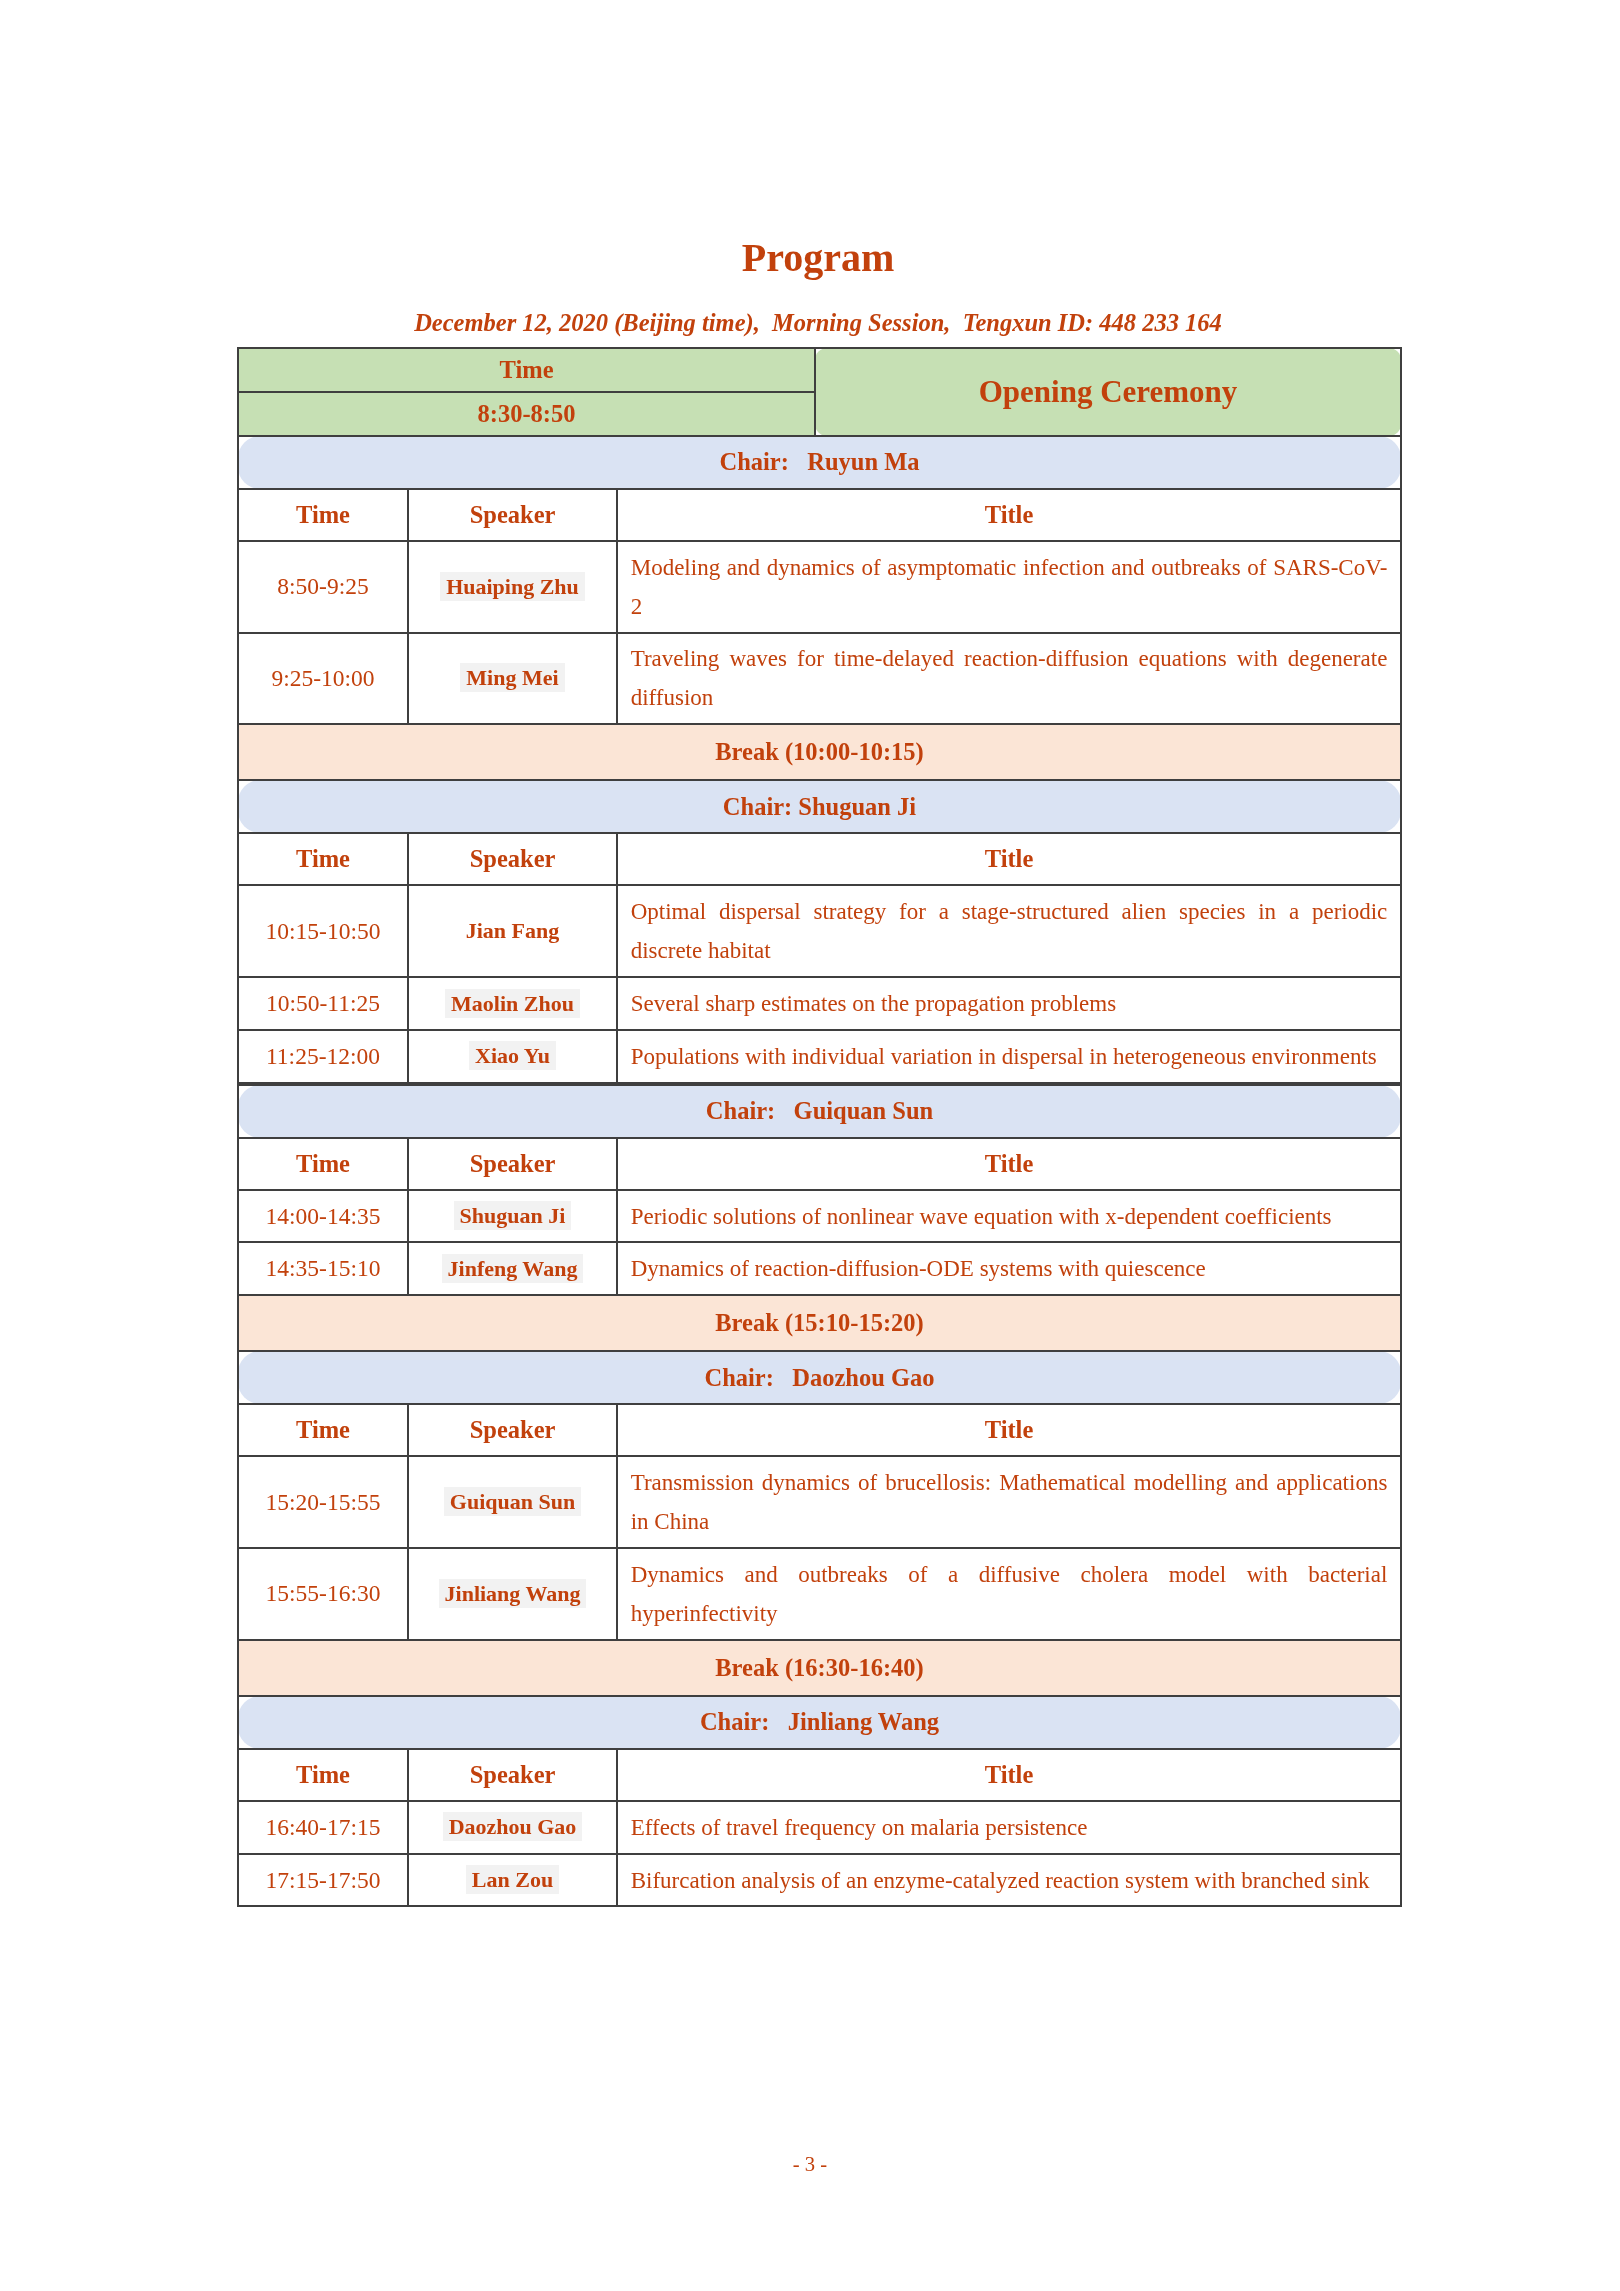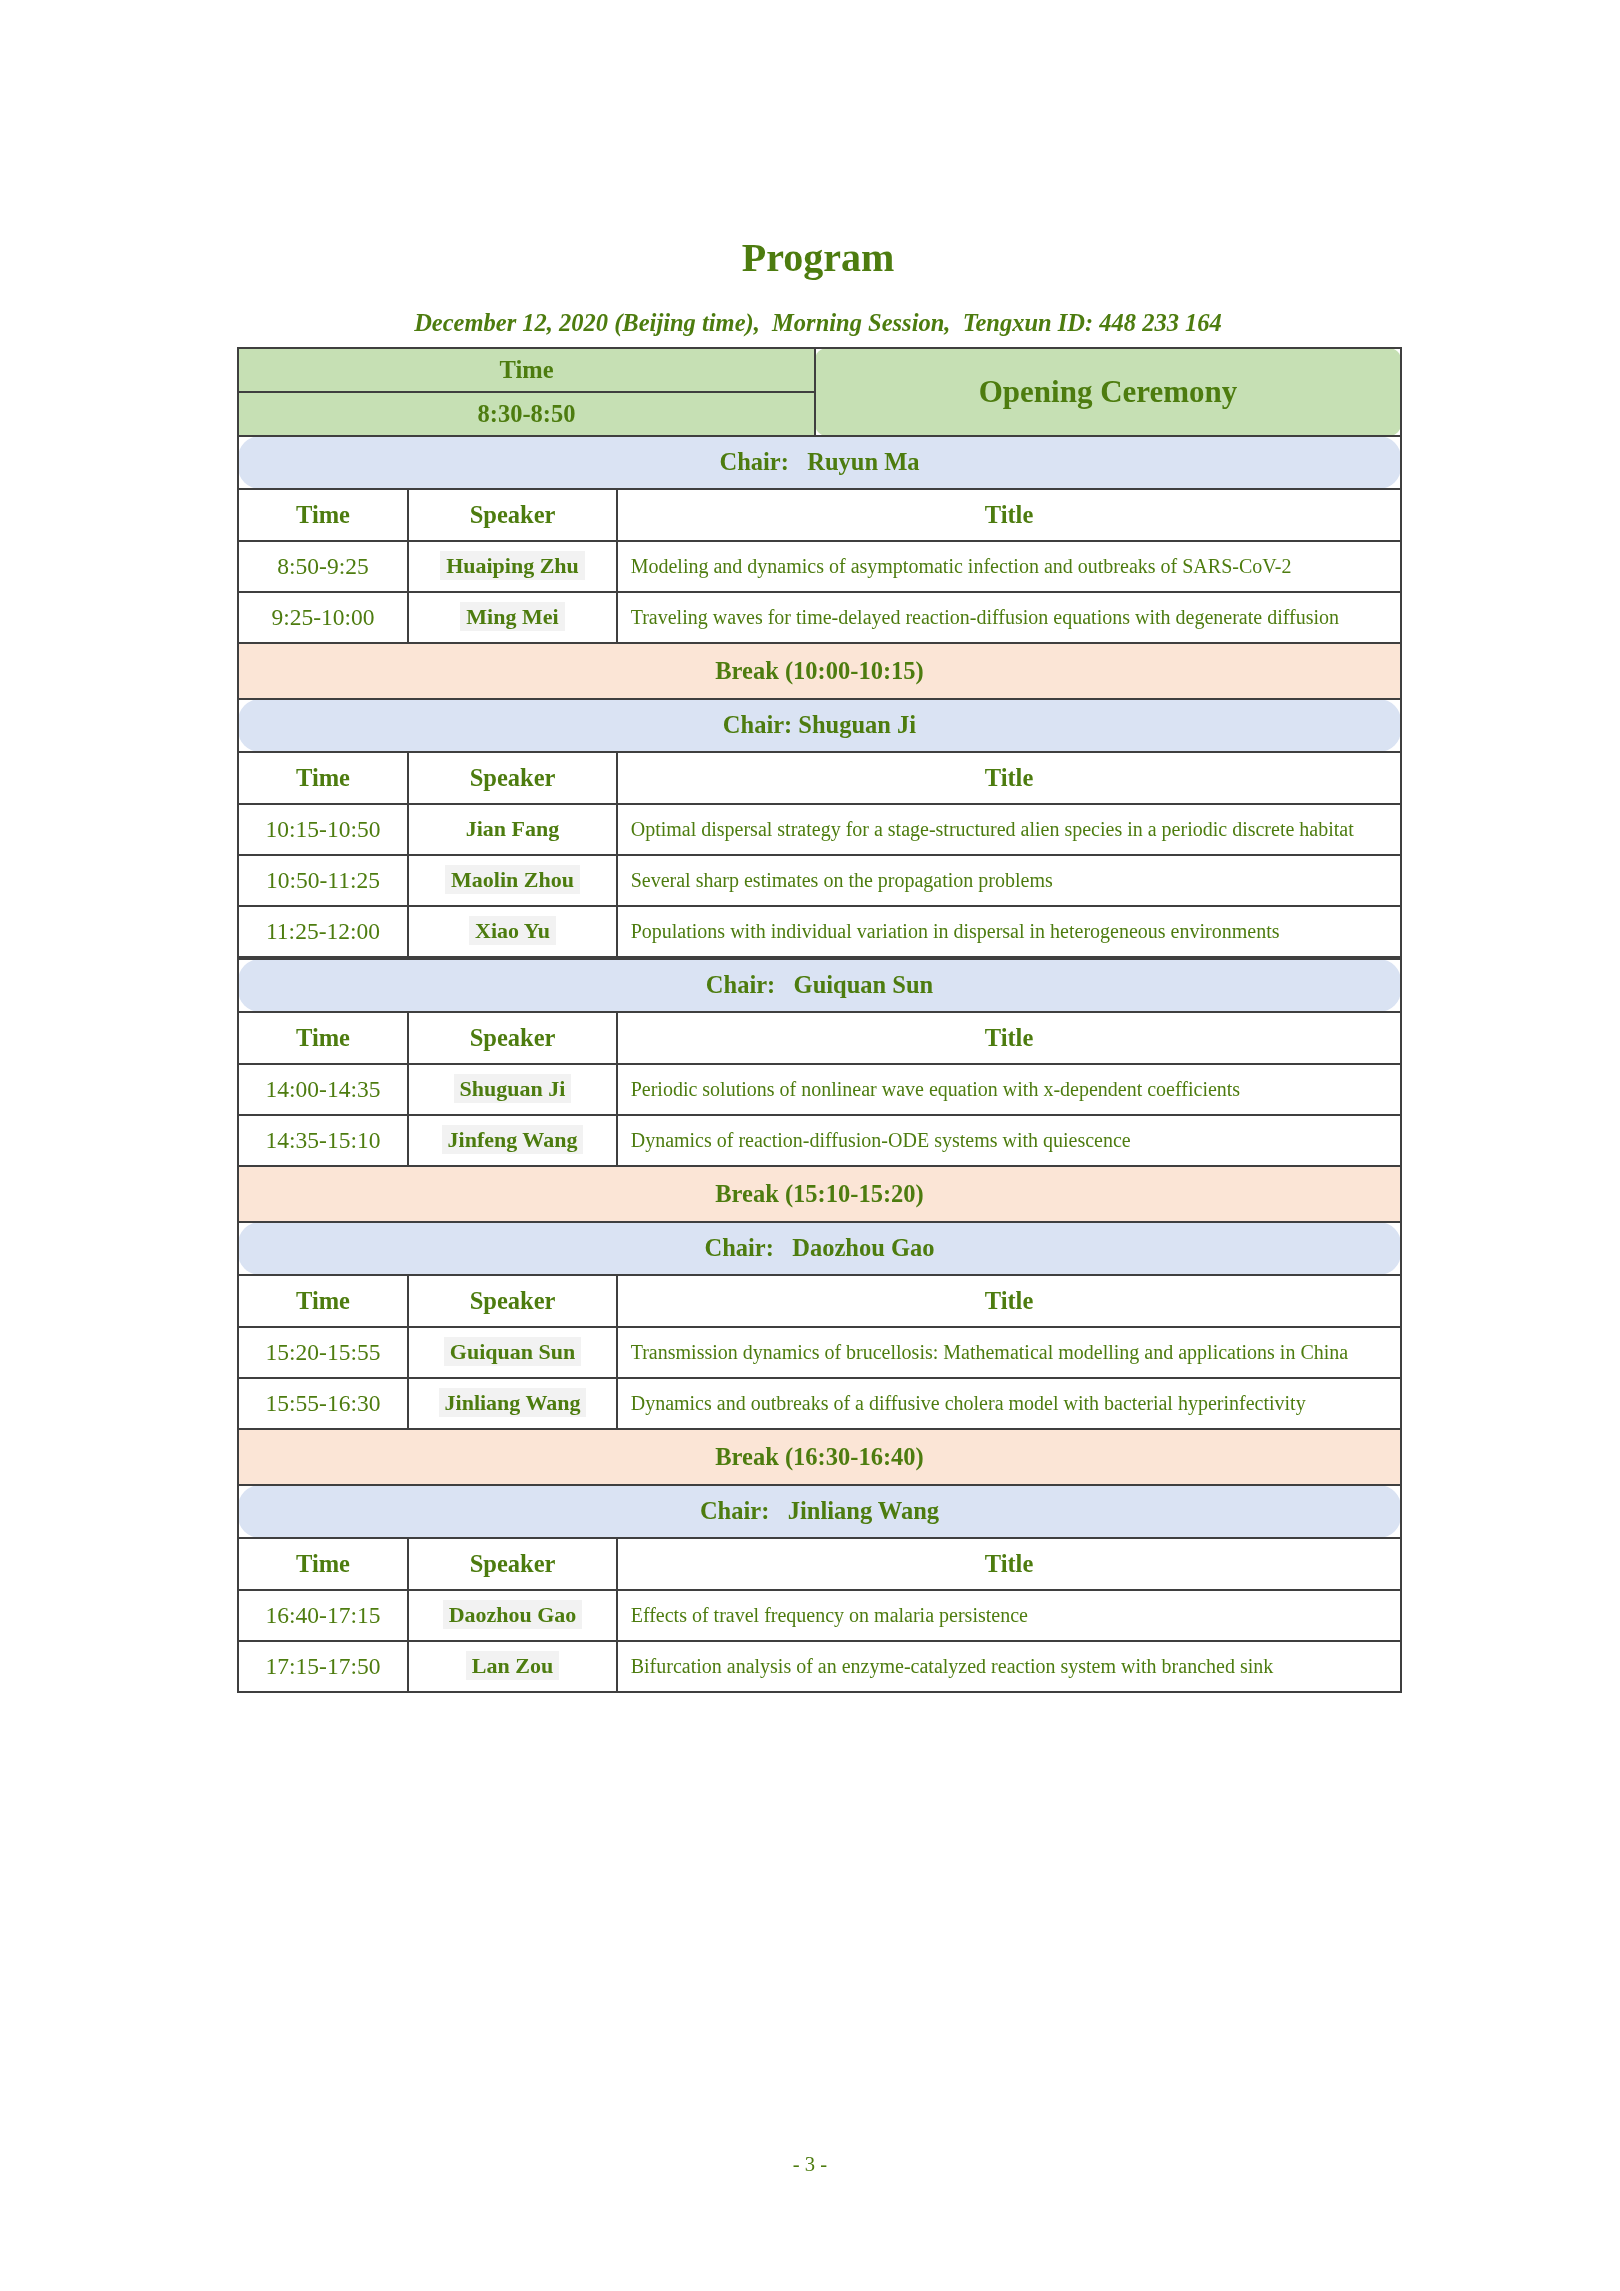--- a/index.html
+++ b/index.html
@@ -2,21 +2,21 @@
 <html style="--green: #c6e0b4; --blue: #dae3f3; --peach: #fbe5d6; --shade: #f2f2f2; --border: #3f3f3f;"><head>
 <meta charset="utf-8">
 <style>
   * { margin:0; padding:0; box-sizing:border-box; }
   html,body { background:#ffffff; }
   .page {
     position:relative;
     width:1620px; height:2292px;
     background:#fff;
     font-family:"Liberation Serif","DejaVu Serif",serif;
-    color:#4d7c0f;
+    color:#c2410c;
     overflow:hidden;
   }
   .content { width:1162px; margin-left:237px; }
   .doc-title {
     padding-top:235px;
     font-size:40px; font-weight:bold;
     text-align:center; line-height:1.15;
   }
   .session { }
   .session-heading {
@@ -61,21 +61,21 @@
   .talk-speaker {
     text-align:center; font-weight:bold; font-size:22px;
     padding:2px 3.9px;
   }
   .talk-speaker .speaker-shaded {
     background:var(--shade,#f2f2f2);
     padding:2px 5.9px;
   }
   .talk-title {
     text-align:justify; text-align-last:left;
-    padding:5.9px 12.7px; line-height:28px; font-size:20px;margin-left:39px;
+    padding:5.9px 12.7px; line-height:39px; font-size:23px;margin-left:39px;
   }
   .footer {
     position:absolute; left:0; bottom:116px;
     width:100%; text-align:center; font-size:20.6px;
   }
 </style>
 </head>
 <body>
 
 <div class="page">

